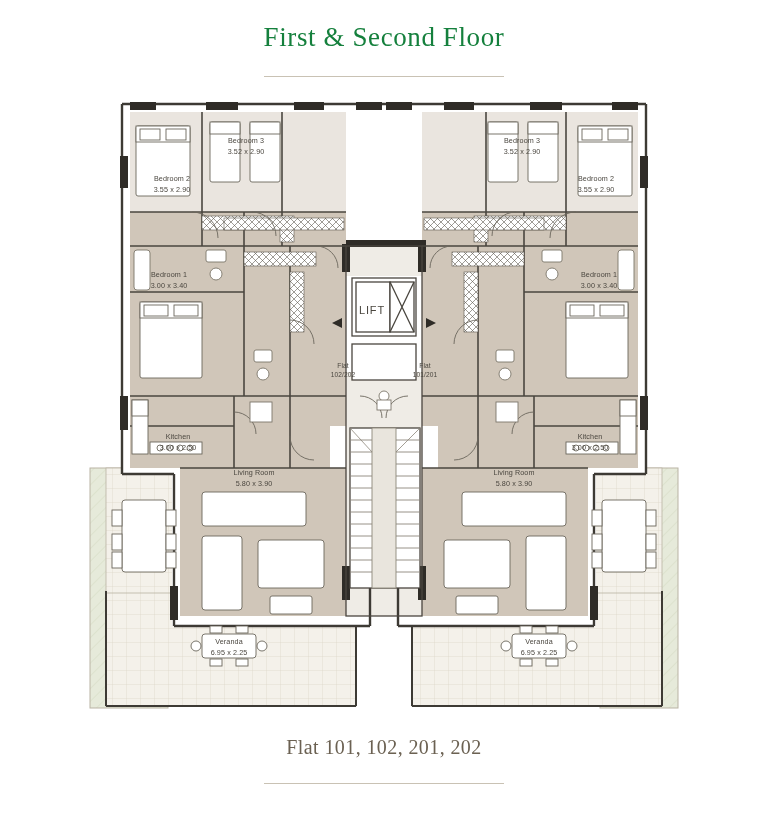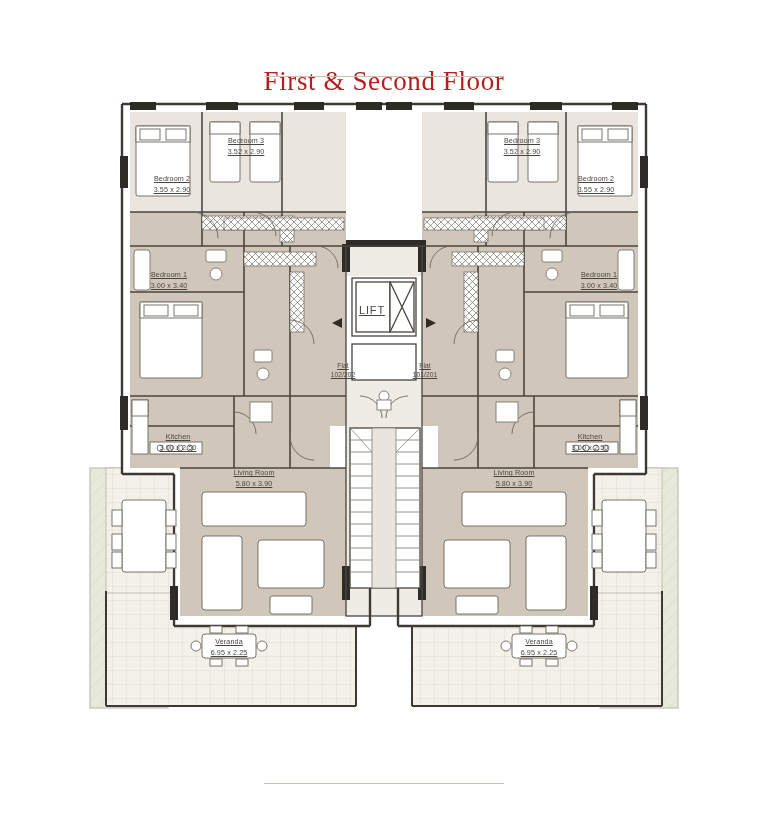--- a/index.html
+++ b/index.html
@@ -22,22 +22,21 @@
   
   .title {
     position: absolute;
     top: 22px;
     left: 0;
     width: 768px;
     text-align: center;
     font-family: "Liberation Serif", serif;
     font-size: 27px;
     letter-spacing: 0.6px;
-    color: #b91c1c;
-    margin-top: 44px;
+    color: #15803d;
   }
   .title-rule {
     position: absolute;
     top: 76px;
     left: 50%;
     transform: translateX(-50%);
     width: 240px;
     height: 1px;
     background: #c9c2b4;
   }
@@ -74,21 +73,20 @@
 
   
   .lbl {
     position: absolute;
     color: #4a463f;
     font-size: 7.2px;
     line-height: 1.35;
     text-align: center;
     white-space: pre-line;
     letter-spacing: 0.1px;
-    text-decoration: underline;
   }
   .lbl.lift { font-size: 11px; letter-spacing: 0.8px; color: #4a463f; }
   .lbl.flat { font-size: 6.6px; }
 </style>
 </head>
 <body>
 
 <div class="page">
 
   <div class="title">First &amp; Second Floor</div>
@@ -440,15 +438,16 @@
     <div class="lbl" style="left:422px; top:552px; width:66px;">6.95 x 2.25</div>
 
     <div class="lbl lift" style="left:268px; top:207px; width:40px;">LIFT</div>
 
     <div class="lbl flat" style="left:228px; top:266px; width:62px;">Flat
 102/202</div>
     <div class="lbl flat" style="left:310px; top:266px; width:62px;">Flat
 101/201</div>
   </div>
 
+  <div class="subtitle">Flat 101, 102, 201, 202</div>
   <div class="subtitle-rule"></div>
 
 </div>
 
 </body></html>

